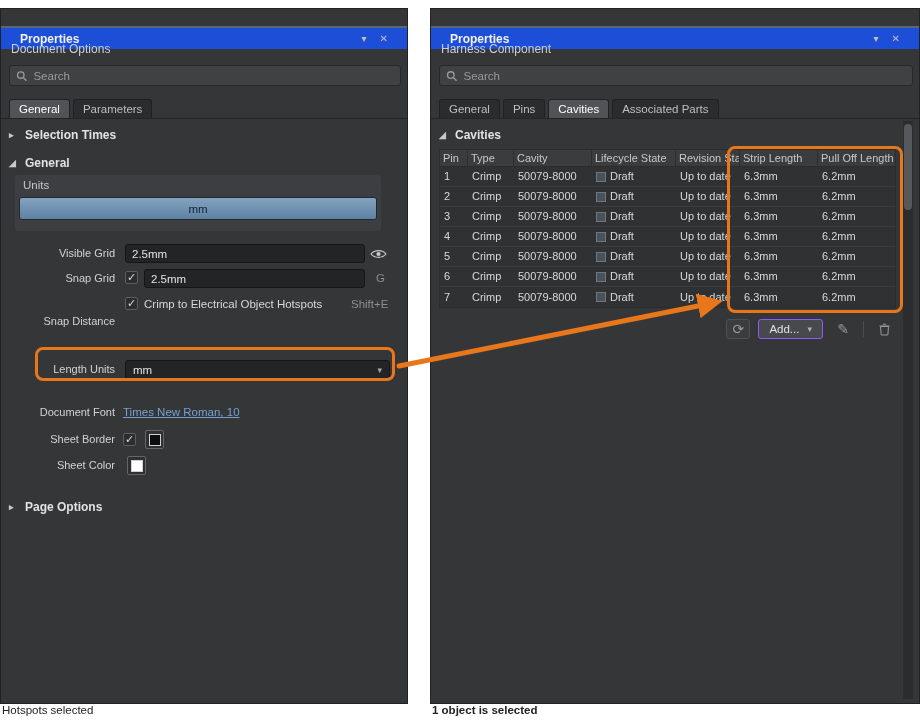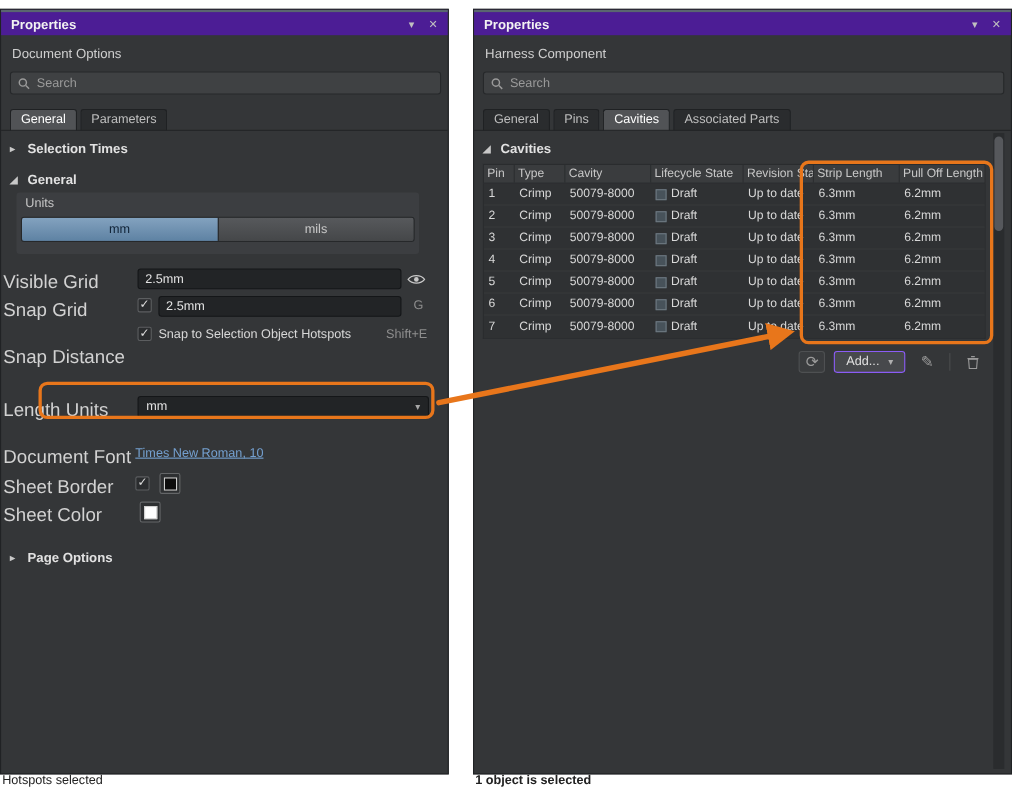--- a/index.html
+++ b/index.html
@@ -4,21 +4,21 @@
 <style>
   :root { --accent:#e8761b; --link:#74a0d0; }
   * { box-sizing:border-box; margin:0; padding:0; }
   html,body { width:920px; height:720px; }
   body { background:#ffffff; font-family:"Liberation Sans", sans-serif; position:relative; overflow:hidden; }
 
   .panel { position:absolute; top:8px; height:696px; background:#343638; border:1px solid #202224; color:#d4d4d4; font-size:12px; }
   .panel.left  { left:0;     width:408px; }
   .panel.right { left:430px; width:490px; }
 
-  .titlebar { position:absolute; top:0; left:0; right:0; height:23px; background:#4c1d95; border-top:2px solid #5a6670; display:flex; align-items:center; padding:0 9px; }
+  .titlebar { position:absolute; top:17px; left:0; right:0; height:23px; background:#1d4ed8; border-top:2px solid #5a6670; display:flex; align-items:center; padding:0 19px; }
   .titlebar .title { font-weight:bold; font-size:12px; color:#f2f2f2; flex:1; }
   .tb-icons { display:flex; gap:13px; color:#c0c0c0; font-size:10px; }
   .tb-icons span { cursor:default; }
 
   .subtitle { position:absolute; top:33px; left:10px; font-size:12px; color:#cfcfcf; }
 
   .searchbox { position:absolute; top:56px; left:8px; height:21px; background:#3f4143; border:1px solid #26282a; border-radius:3px; display:flex; align-items:center; padding:0 6px; gap:6px; }
   .panel.left  .searchbox { width:392px; }
   .panel.right .searchbox { width:474px; }
   .searchbox input { background:transparent; border:none; outline:none; color:#d6d6d6; font-size:11.5px; width:100%; font-family:inherit; }
@@ -32,21 +32,21 @@
   .sec-header { position:absolute; left:8px; font-weight:bold; font-size:12px; color:#e2e2e2; display:flex; gap:6px; align-items:center; height:16px; }
   .sec-header .tri { font-size:9px; color:#c8c8c8; width:10px; }
 
   .group { position:absolute; left:14px; top:166px; width:366px; height:56px; background:#3c3e41; border-radius:3px; }
   .g-label { position:absolute; top:4px; left:8px; font-size:11.5px; color:#c6c6c6; }
   .seg { position:absolute; top:22px; left:4px; right:4px; height:23px; display:flex; border:1px solid #26282a; border-radius:3px; overflow:hidden; }
   .seg .opt { flex:1; display:flex; align-items:center; justify-content:center; font-size:11.5px; }
   .seg .opt.sel   { background:linear-gradient(#83a2bf,#5e82a3); color:#102236; }
   .seg .opt.unsel { background:linear-gradient(#57595c,#454749); color:#c9c9c9; border-left:1px solid #2a2c2e; }
 
-  .f-label { position:absolute; width:112px; left:2px; text-align:left; font-size:17px; color:#d2d2d2; white-space:nowrap; }
+  .f-label { position:absolute; width:112px; left:2px; text-align:right; font-size:11px; color:#d2d2d2; white-space:nowrap; }
   .input { position:absolute; height:19px; background:#222426; border:1px solid #141618; border-radius:3px; color:#e2e2e2; font-size:11.5px; padding:0 6px; font-family:inherit; }
   .checkbox { position:absolute; width:13px; height:13px; background:#2b2d2f; border:1px solid #5c5e60; border-radius:2px; color:#dcdcdc; font-size:11px; line-height:11px; text-align:center; }
   .hint { position:absolute; color:#8e8e8e; font-size:11.5px; }
   .plain-label { position:absolute; font-size:11.5px; color:#d8d8d8; }
   .dropdown { position:absolute; height:20px; background:#222426; border:1px solid #141618; border-radius:3px; color:#e2e2e2; font-size:11.5px; display:flex; align-items:center; padding:0 7px; }
   .dropdown .dd-arrow { margin-left:auto; color:#a8a8a8; font-size:9px; }
   .link { position:absolute; color:var(--link); text-decoration:underline; font-size:11.5px; }
   .eye { position:absolute; left:369px; top:239px; }
   .swatch { position:absolute; width:19px; height:19px; background:#2e3032; border:1px solid #646668; border-radius:2px; display:flex; align-items:center; justify-content:center; }
   .swatch .chip { width:12px; height:12px; border:1px solid #d0d0d0; }
@@ -117,40 +117,39 @@
 
   <div class="sec-header" style="top:146px">
     <span class="tri">◢</span>
     <span>General</span>
   </div>
 
   <div class="group">
     <div class="g-label">Units</div>
     <div class="seg">
       <div class="opt sel">mm</div>
-      <div class="opt unsel">mils</div>
     </div>
   </div>
 
   <div class="f-label" style="top:238px">Visible Grid</div>
   <input class="input" style="left: 124px; top: 235px; width: 240px;" value="2.5mm">
   <span class="eye">
     <svg width="17" height="12" viewBox="0 0 17 12">
         <path d="M1 6 C4.5 1.5 12.5 1.5 16 6 C12.5 10.5 4.5 10.5 1 6 Z" fill="none" stroke="#c8c8c8" stroke-width="1.1"></path>
         <circle cx="8.5" cy="6" r="2.1" fill="#c8c8c8"></circle>
       </svg>
   </span>
 
   <div class="f-label" style="top:263px">Snap Grid</div>
   <span class="checkbox" style="left:124px; top:262px;">✓</span>
   <input class="input" style="left: 143px; top: 260px; width: 221px;" value="2.5mm">
   <span class="hint" style="left:375px; top:263px;">G</span>
 
   <span class="checkbox" style="left:124px; top:288px;">✓</span>
-  <span class="plain-label" style="left:143px; top:289px;">Snap to Selection Object Hotspots</span>
+  <span class="plain-label" style="left:143px; top:289px;">Crimp to Electrical Object Hotspots</span>
   <span class="hint" style="left:350px; top:289px;">Shift+E</span>
 
   <div class="f-label" style="top:306px">Snap Distance</div>
 
   <div class="f-label" style="top:354px">Length Units</div>
   <div class="dropdown" style="left:124px; top:351px; width:265px;">
     <span>mm</span>
     <span class="dd-arrow">▾</span>
   </div>
 

